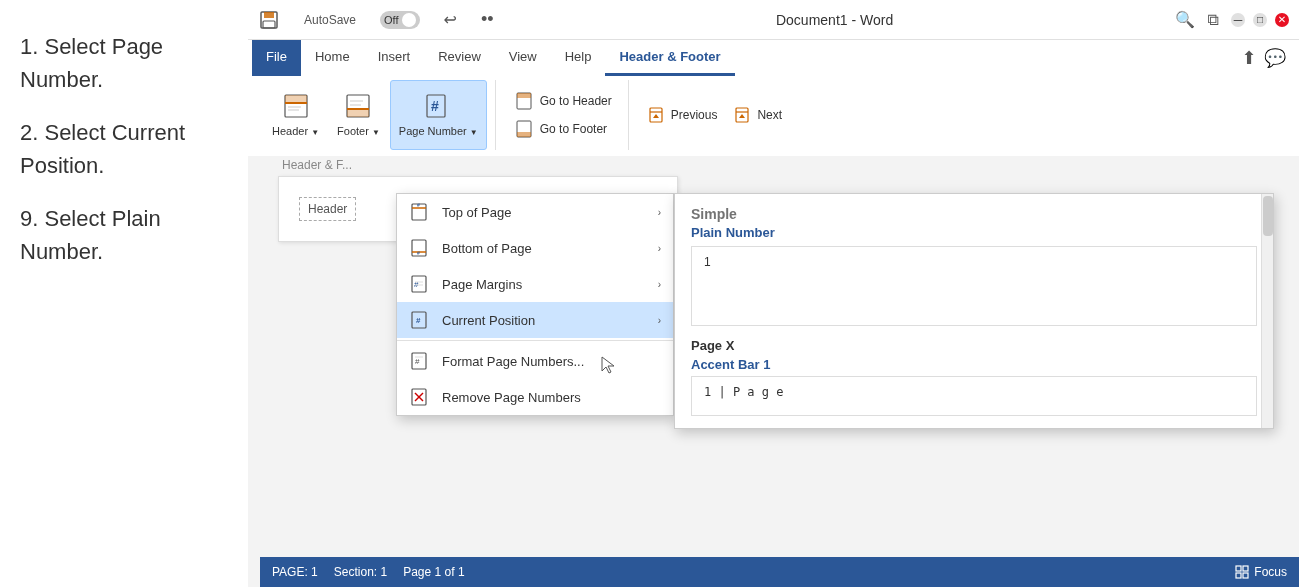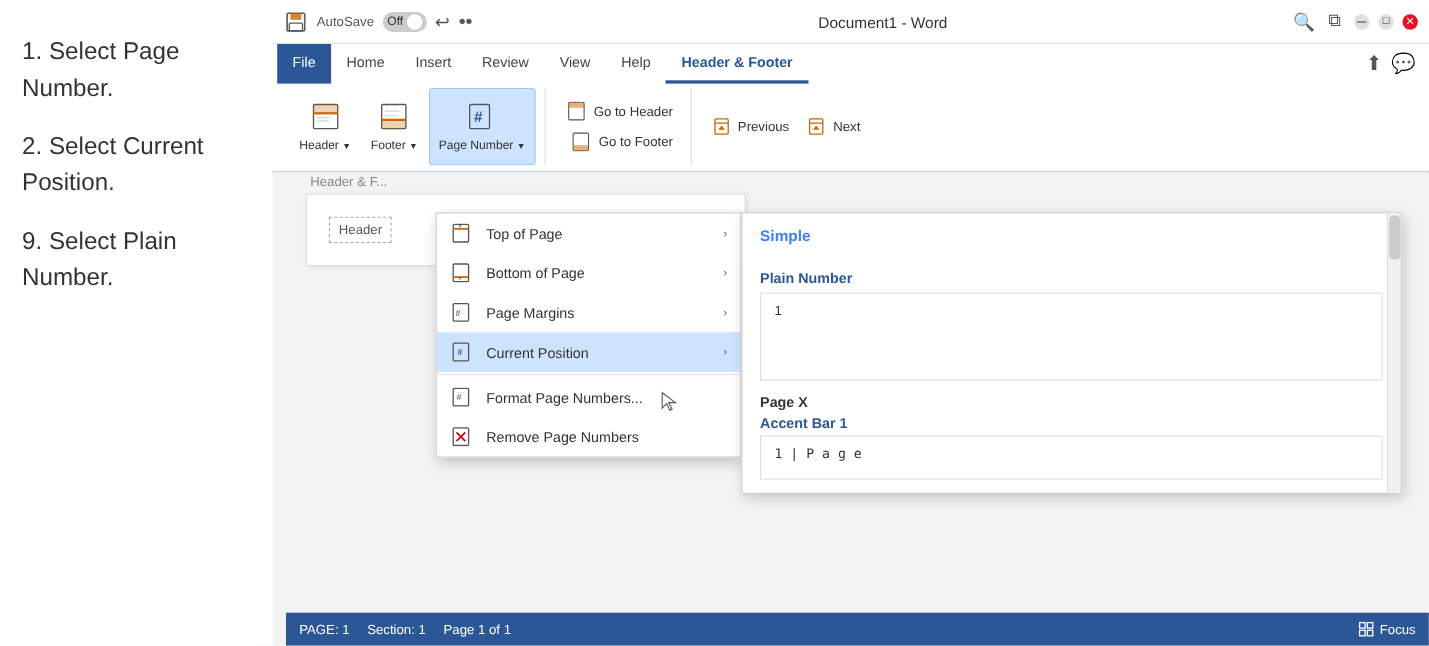--- a/index.html
+++ b/index.html
@@ -10,21 +10,21 @@
       height: 40px;
       background: #fff;
       display: flex;
       align-items: center;
       justify-content: space-between;
       padding: 0 10px;
       border-bottom: 1px solid #e0e0e0;
       position: absolute;
       top: 0; left: 248px; right: 0;
     }
-    .title-bar-left { display: flex; align-items: center; gap: 8px; }
+    .title-bar-left { display: flex; align-items: center; gap: 24px; }
     .title-bar-center { display: flex; align-items: center; gap: 8px; font-size: 14px; color: #333; }
     .title-bar-right { display: flex; align-items: center; gap: 12px; }
     .autosave-label { font-size: 12px; color: #555; }
     .toggle-off { display: inline-flex; align-items: center; background: #ccc; border-radius: 10px; padding: 2px 4px; font-size: 11px; color: #333; gap: 3px; cursor: pointer; }
     .toggle-circle { width: 14px; height: 14px; background: white; border-radius: 50%; }
     .undo-icon { font-size: 16px; color: #555; cursor: pointer; }
     .window-controls { display: flex; gap: 8px; }
     .win-btn { width: 14px; height: 14px; border-radius: 50%; border: none; cursor: pointer; font-size: 10px; display: flex; align-items: center; justify-content: center; color: #333; background: #e0e0e0; }
 
     
@@ -185,23 +185,23 @@
       top: 193px; left: 674px;
       width: 600px;
       background: #fff;
       border: 1px solid #ccc;
       box-shadow: 2px 4px 12px rgba(0,0,0,0.2);
       z-index: 100;
       padding: 12px 16px;
     }
     .submenu-section-title {
       font-size: 14px;
-      color: #3b82f6;
+      color: #737373;
       font-weight: 600;
-      margin-bottom: 23px;
+      margin-bottom: 3px;
     }
     .submenu-item-title {
       font-size: 13px;
       color: #2b5797;
       font-weight: 600;
       margin-bottom: 6px;
     }
     .submenu-preview {
       border: 1px solid #ddd;
       padding: 8px 12px;
@@ -379,21 +379,21 @@
           </svg>
         </div>
         <div class="ribbon-btn-label">
           <span>Page Number</span>
           <span class="arrow-down"> ▼</span>
         </div>
       </div>
     </div>
 
     <div class="ribbon-group">
-      <div style="display:flex; flex-direction:column; gap:4px; justify-content:center; height:70px;align-items:flex-end;">
+      <div style="display:flex; flex-direction:column; gap:4px; justify-content:center; height:70px;">
         <div class="ribbon-nav-btn">
           <svg width="18" height="18" viewBox="0 0 18 18">
             <rect x="1" y="1" width="14" height="16" rx="1" fill="none" stroke="#555" stroke-width="1"></rect>
             <rect x="1" y="1" width="14" height="5" fill="#cc6600" opacity="0.5"></rect>
           </svg>
           <span>Go to Header</span>
         </div>
         <div class="ribbon-nav-btn">
           <svg width="18" height="18" viewBox="0 0 18 18">
             <rect x="1" y="1" width="14" height="16" rx="1" fill="none" stroke="#555" stroke-width="1"></rect>

